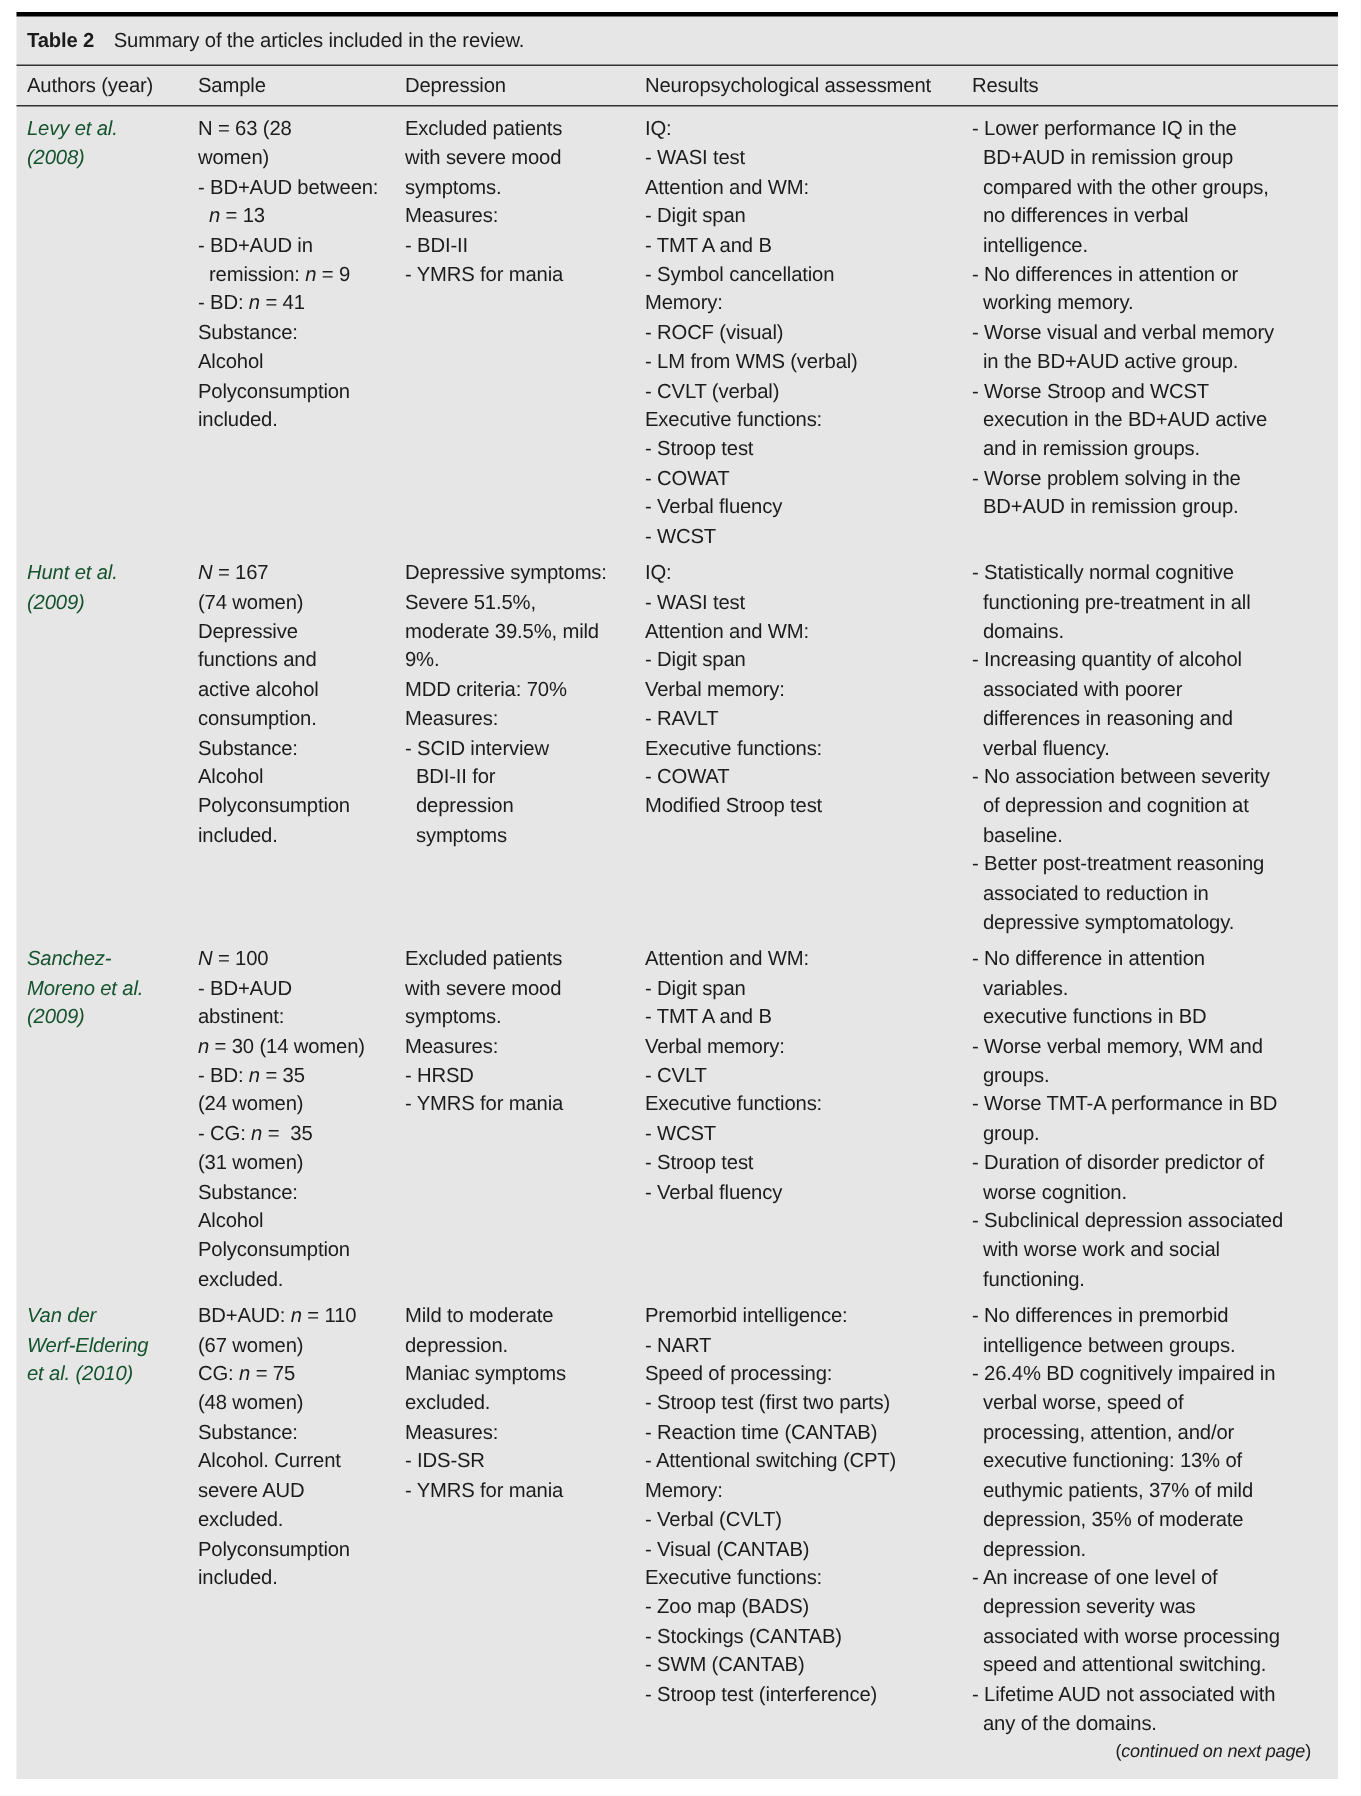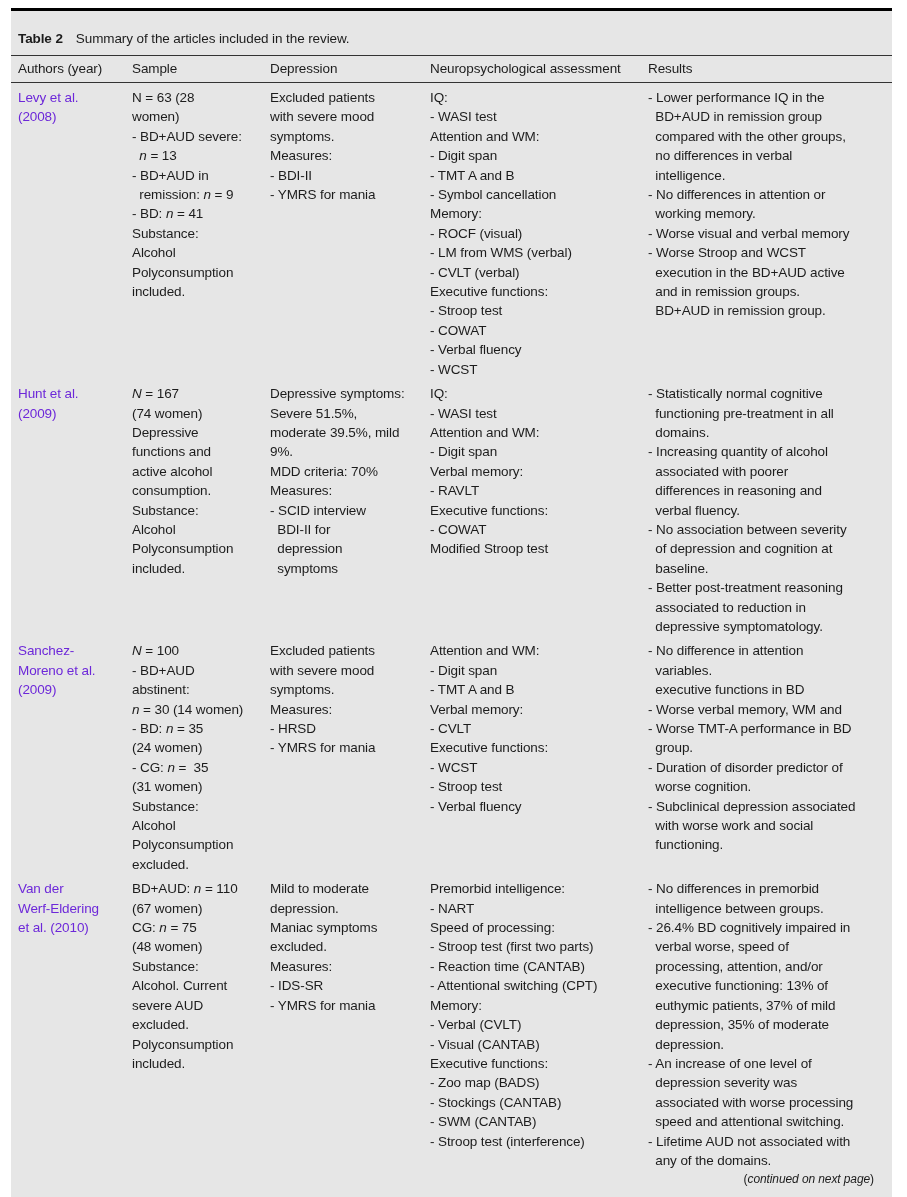--- a/index.html
+++ b/index.html
@@ -5,36 +5,36 @@
   html, body { margin: 0; padding: 0; background: #ffffff; }
   .page {
     width: 907px; height: 1197px; background: #ffffff; overflow: hidden;
     font-family: "Liberation Sans", "DejaVu Sans", sans-serif;
     color: #1c1c1c; letter-spacing: -0.1px;
   }
   .table-wrap {
     margin: 8px 15px 0 11px;
     background: #e6e6e6;
     border-top: 3px solid #000000;
-    padding: 12px 4px 8px 7px;
+    padding: 0 4px 8px 7px;
   }
   .rule-thin { height: 1px; background: #333333; margin: 0 -4px 0 -7px; }
   .caption-row { padding: 6px 0; font-size: 13.5px; line-height: 20px; }
   .tlabel { font-weight: bold; }
   .tcaption { margin-left: 13px; }
   .grid {
     display: grid;
     grid-template-columns: 114px 138px 160px 218px 1fr;
   }
   .header-row { padding: 3px 0; font-size: 13.5px; line-height: 20px; }
   .body-row { padding-top: 5px; font-size: 13.5px; }
   .cell { min-width: 0; }
   .ln { white-space: pre; line-height: 19.4px; }
   em { font-style: italic; }
-  .authors { color: #6d28d9; cursor: pointer; }
+  .authors { color: #14532d; cursor: pointer; font-style: italic; }
   .continued {
     text-align: right; font-size: 12px; line-height: 19.4px;
     padding-right: 14px;
   }
 </style>
 </head>
 <body>
 
 <div class="page">
   <div class="table-wrap">
@@ -56,21 +56,21 @@
     <div class="rule-thin"></div>
 
     <div class="grid body-row">
       <div class="cell authors">
           <div class="ln">Levy et al.</div>
           <div class="ln">(2008)</div>
         </div>
       <div class="cell">
           <div class="ln">N = 63 (28</div>
           <div class="ln">women)</div>
-          <div class="ln">- BD+AUD severe:</div>
+          <div class="ln">- BD+AUD between:</div>
           <div class="ln">  <em>n</em> = 13</div>
           <div class="ln">- BD+AUD in</div>
           <div class="ln">  remission: <em>n</em> = 9</div>
           <div class="ln">- BD: <em>n</em> = 41</div>
           <div class="ln">Substance:</div>
           <div class="ln">Alcohol</div>
           <div class="ln">Polyconsumption</div>
           <div class="ln">included.</div>
         </div>
       <div class="cell">
@@ -100,23 +100,25 @@
         </div>
       <div class="cell">
           <div class="ln">- Lower performance IQ in the</div>
           <div class="ln">  BD+AUD in remission group</div>
           <div class="ln">  compared with the other groups,</div>
           <div class="ln">  no differences in verbal</div>
           <div class="ln">  intelligence.</div>
           <div class="ln">- No differences in attention or</div>
           <div class="ln">  working memory.</div>
           <div class="ln">- Worse visual and verbal memory</div>
+          <div class="ln">  in the BD+AUD active group.</div>
           <div class="ln">- Worse Stroop and WCST</div>
           <div class="ln">  execution in the BD+AUD active</div>
           <div class="ln">  and in remission groups.</div>
+          <div class="ln">- Worse problem solving in the</div>
           <div class="ln">  BD+AUD in remission group.</div>
         </div>
     </div>
 
     <div class="grid body-row">
       <div class="cell authors">
           <div class="ln">Hunt et al.</div>
           <div class="ln">(2009)</div>
         </div>
       <div class="cell">
@@ -208,20 +210,21 @@
           <div class="ln">Executive functions:</div>
           <div class="ln">- WCST</div>
           <div class="ln">- Stroop test</div>
           <div class="ln">- Verbal fluency</div>
         </div>
       <div class="cell">
           <div class="ln">- No difference in attention</div>
           <div class="ln">  variables.</div>
           <div class="ln">  executive functions in BD</div>
           <div class="ln">- Worse verbal memory, WM and</div>
+          <div class="ln">  groups.</div>
           <div class="ln">- Worse TMT-A performance in BD</div>
           <div class="ln">  group.</div>
           <div class="ln">- Duration of disorder predictor of</div>
           <div class="ln">  worse cognition.</div>
           <div class="ln">- Subclinical depression associated</div>
           <div class="ln">  with worse work and social</div>
           <div class="ln">  functioning.</div>
         </div>
     </div>
 

